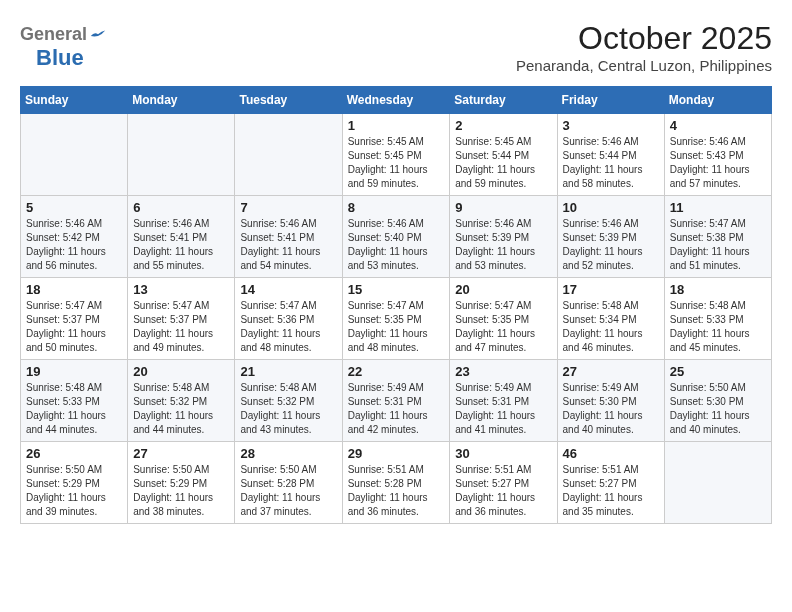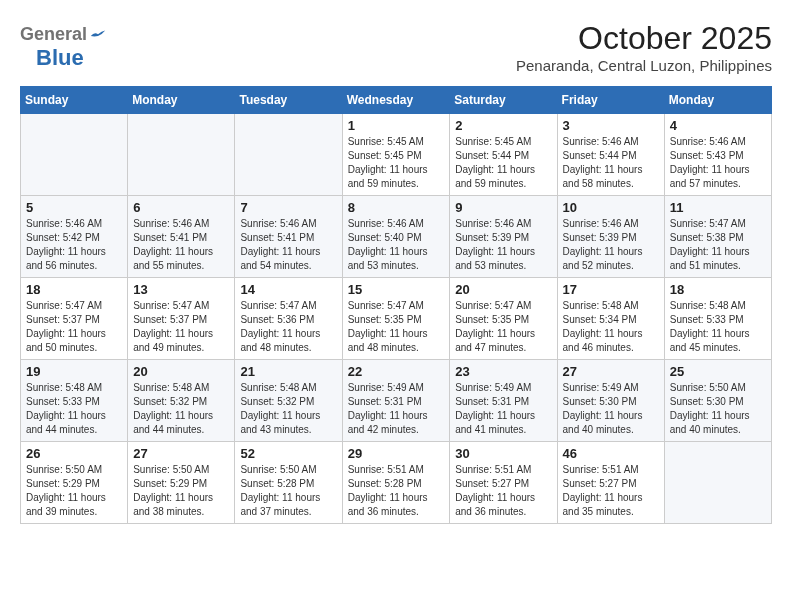--- a/index.html
+++ b/index.html
@@ -222,21 +222,21 @@
       <tr>
         <td>
           <span class="day-num">26</span>
           <div class="day-info">Sunrise: 5:50 AM<br>Sunset: 5:29 PM<br>Daylight: 11 hours<br>and 39 minutes.</div>
         </td>
         <td>
           <span class="day-num">27</span>
           <div class="day-info">Sunrise: 5:50 AM<br>Sunset: 5:29 PM<br>Daylight: 11 hours<br>and 38 minutes.</div>
         </td>
         <td>
-          <span class="day-num">52</span>
+          <span class="day-num">28</span>
           <div class="day-info">Sunrise: 5:50 AM<br>Sunset: 5:28 PM<br>Daylight: 11 hours<br>and 37 minutes.</div>
         </td>
         <td>
           <span class="day-num">29</span>
           <div class="day-info">Sunrise: 5:51 AM<br>Sunset: 5:28 PM<br>Daylight: 11 hours<br>and 36 minutes.</div>
         </td>
         <td>
           <span class="day-num">30</span>
           <div class="day-info">Sunrise: 5:51 AM<br>Sunset: 5:27 PM<br>Daylight: 11 hours<br>and 36 minutes.</div>
         </td>

